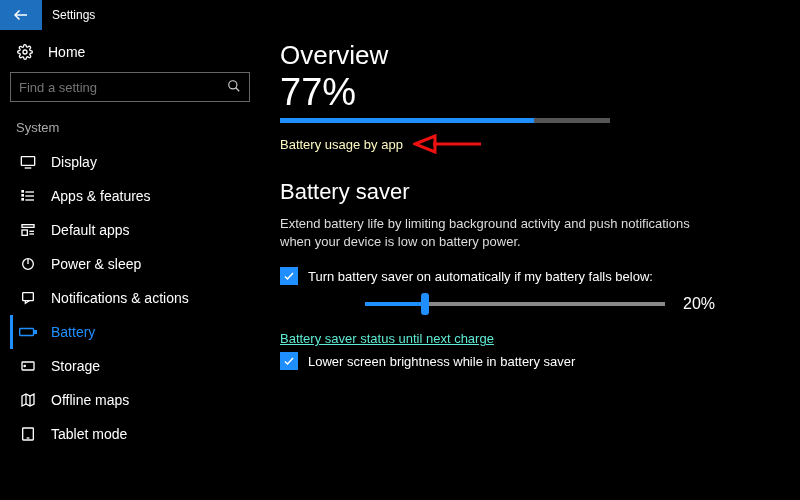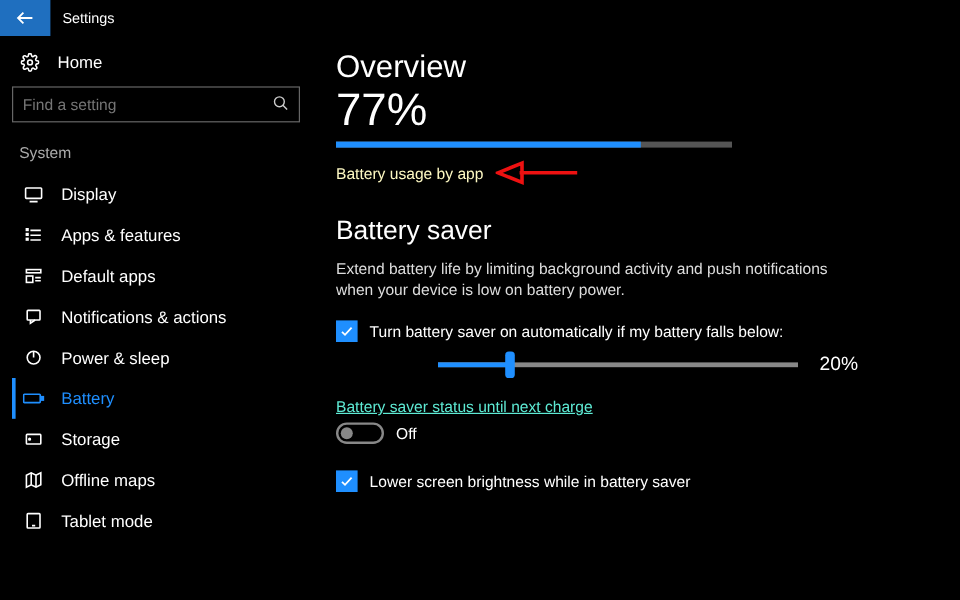--- a/index.html
+++ b/index.html
@@ -232,34 +232,34 @@
             <rect x="3" y="12" width="8" height="8"></rect>
             <line x1="14" y1="14" x2="21" y2="14"></line>
             <line x1="14" y1="18" x2="21" y2="18"></line>
           </svg>
         </span>
       <span>Default apps</span>
     </div>
     <div class="nav-item">
       <span class="icon">
           <svg width="16" height="16" viewBox="0 0 24 24" fill="none" stroke="currentColor" stroke-width="2">
+            <circle cx="12" cy="12" r="8"></circle>
+            <line x1="12" y1="4" x2="12" y2="12"></line>
+          </svg>
+        </span>
+      <span>Power &amp; sleep</span>
+    </div>
+    <div class="nav-item">
+      <span class="icon">
+          <svg width="16" height="16" viewBox="0 0 24 24" fill="none" stroke="currentColor" stroke-width="2">
             <rect x="4" y="4" width="16" height="12" rx="1"></rect>
             <polyline points="8 16 8 20 14 16"></polyline>
           </svg>
         </span>
       <span>Notifications &amp; actions</span>
-    </div>
-    <div class="nav-item">
-      <span class="icon">
-          <svg width="16" height="16" viewBox="0 0 24 24" fill="none" stroke="currentColor" stroke-width="2">
-            <circle cx="12" cy="12" r="8"></circle>
-            <line x1="12" y1="4" x2="12" y2="12"></line>
-          </svg>
-        </span>
-      <span>Power &amp; sleep</span>
     </div>
     <div class="nav-item selected">
       <span class="icon">
           <svg width="18" height="16" viewBox="0 0 26 16" fill="none" stroke="currentColor" stroke-width="2">
             <rect x="1" y="3" width="20" height="10" rx="1"></rect>
             <rect x="22" y="6" width="3" height="4" fill="currentColor"></rect>
           </svg>
         </span>
       <span>Battery</span>
     </div>
@@ -325,26 +325,20 @@
 
     <div class="slider-row">
       <div class="slider">
         <div class="slider-fill" style="width: 20%;"></div>
         <div class="slider-knob" style="left: 20%;"></div>
       </div>
       <span class="slider-val">20%</span>
     </div>
 
     <div class="status-label">Battery saver status until next charge</div>
-    <div class="toggle-row">
-      <div class="toggle">
-        <div class="toggle-knob"></div>
-      </div>
-      <span class="toggle-text">Off</span>
-    </div>
 
     <div class="check-row">
       <div class="checkbox">
         <svg viewBox="0 0 24 24" fill="none" stroke="#fff" stroke-width="3">
             <polyline points="4 13 9 18 20 6"></polyline>
           </svg>
       </div>
       <span>Lower screen brightness while in battery saver</span>
     </div>
 

